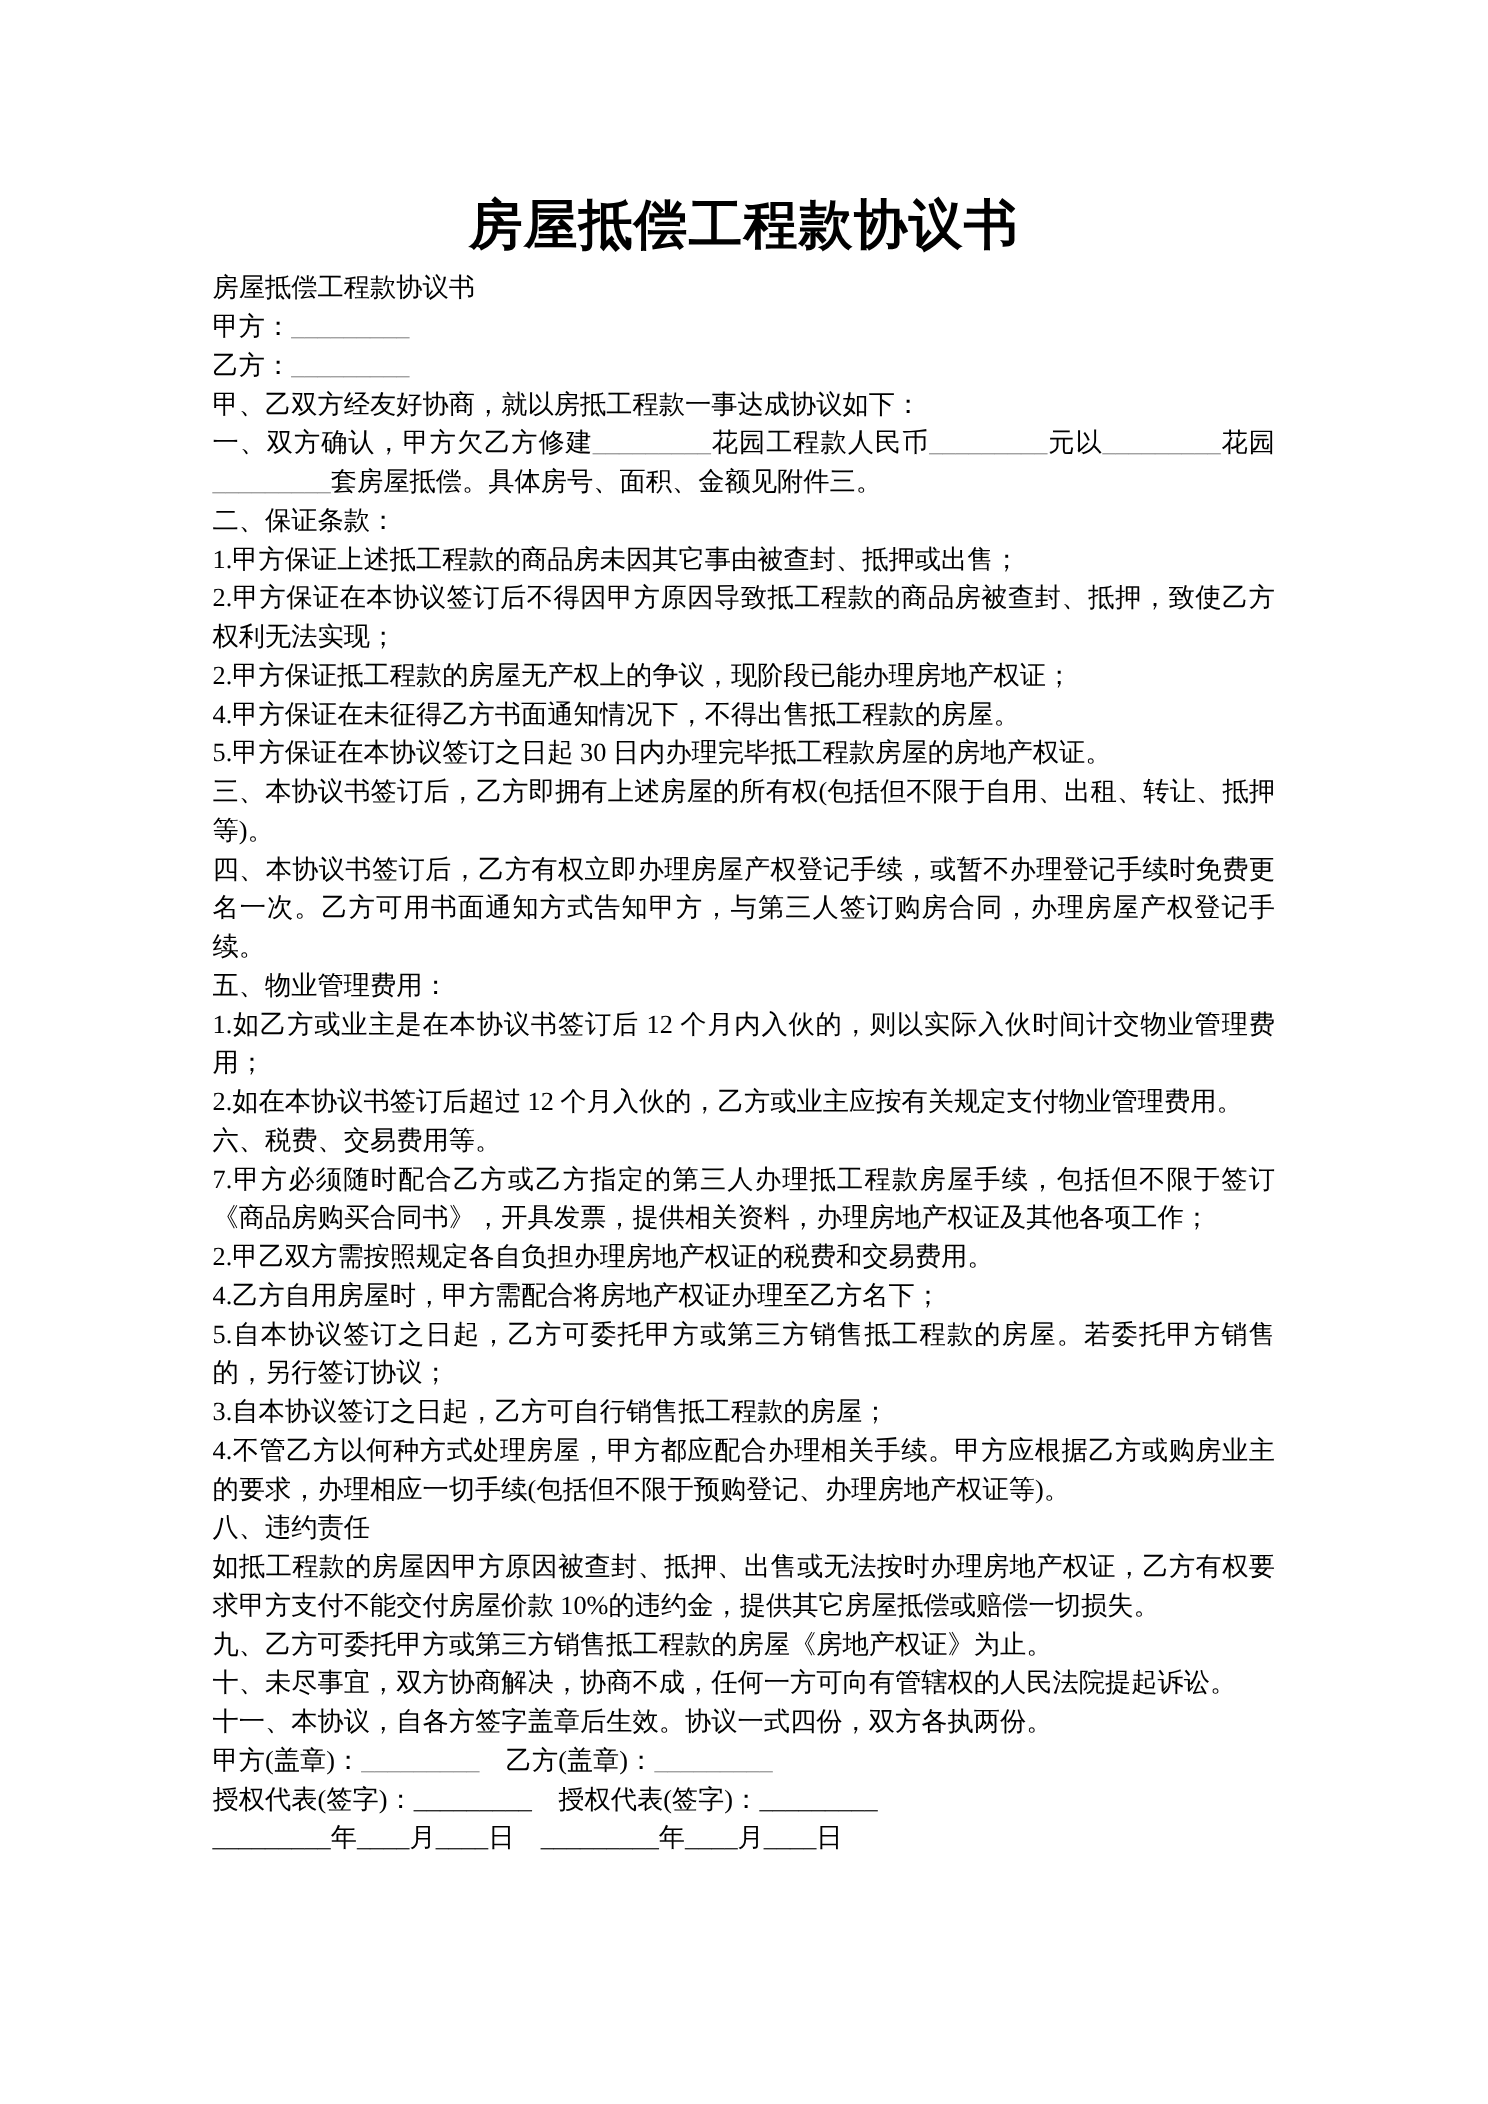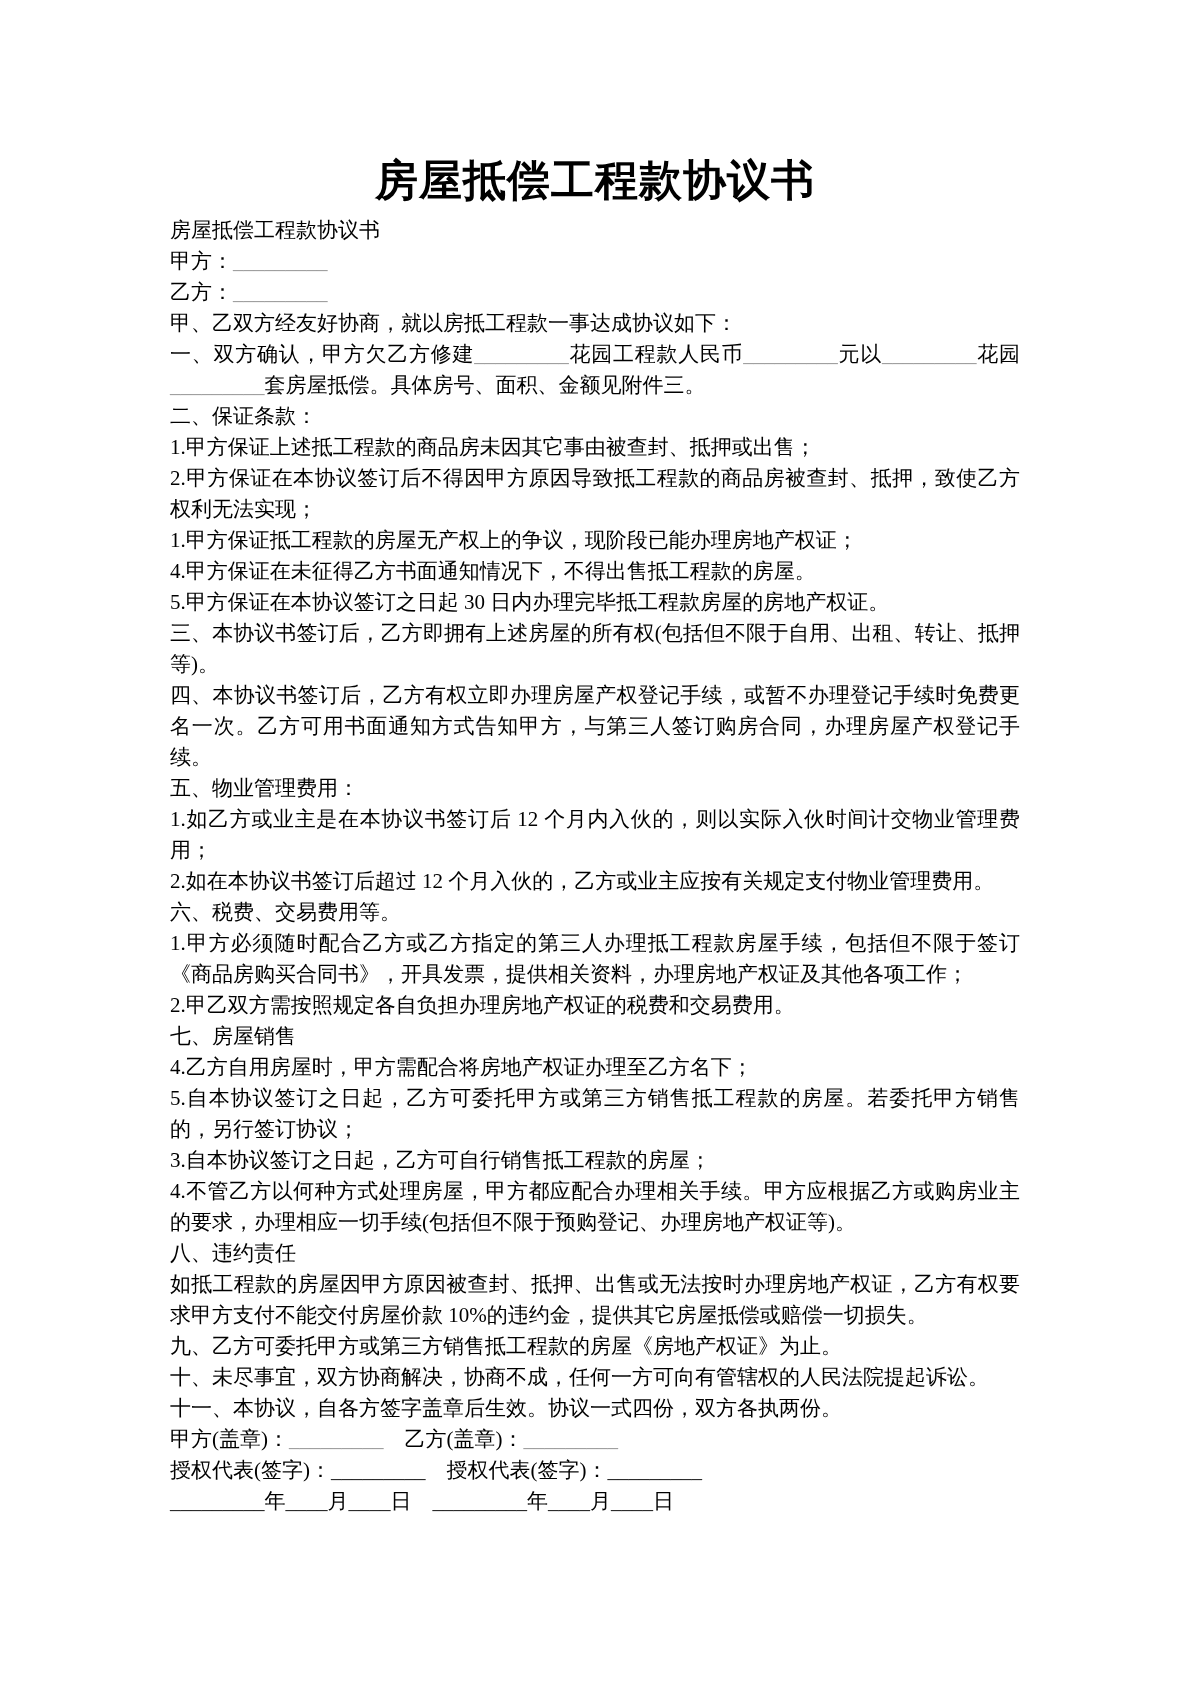--- a/index.html
+++ b/index.html
@@ -58,32 +58,31 @@
   <h1 class="doc-title">房屋抵偿工程款协议书</h1>
   <div class="doc-body" id="doc-body">
       <p class="para">房屋抵偿工程款协议书</p>
       <p class="para">甲方：<span class="blank blank-gray">_________</span></p>
       <p class="para">乙方：<span class="blank blank-gray">_________</span></p>
       <p class="para">甲、乙双方经友好协商，就以房抵工程款一事达成协议如下：</p>
       <p class="para">一、双方确认，甲方欠乙方修建<span class="blank blank-gray">_________</span>花园工程款人民币<span class="blank blank-gray">_________</span>元以<span class="blank blank-gray">_________</span>花园<span class="blank blank-gray">_________</span>套房屋抵偿。具体房号、面积、金额见附件三。</p>
       <p class="para">二、保证条款：</p>
       <p class="para">1.甲方保证上述抵工程款的商品房未因其它事由被查封、抵押或出售；</p>
       <p class="para">2.甲方保证在本协议签订后不得因甲方原因导致抵工程款的商品房被查封、抵押，致使乙方权利无法实现；</p>
-      <p class="para">1.甲方保证抵工程款的房屋无产权上的争议，现阶段已能办理房地产权证；</p>
+      <p class="para">2.甲方保证抵工程款的房屋无产权上的争议，现阶段已能办理房地产权证；</p>
       <p class="para">4.甲方保证在未征得乙方书面通知情况下，不得出售抵工程款的房屋。</p>
       <p class="para">5.甲方保证在本协议签订之日起 30 日内办理完毕抵工程款房屋的房地产权证。</p>
       <p class="para">三、本协议书签订后，乙方即拥有上述房屋的所有权(包括但不限于自用、出租、转让、抵押等)。</p>
       <p class="para">四、本协议书签订后，乙方有权立即办理房屋产权登记手续，或暂不办理登记手续时免费更名一次。乙方可用书面通知方式告知甲方，与第三人签订购房合同，办理房屋产权登记手续。</p>
       <p class="para">五、物业管理费用：</p>
       <p class="para">1.如乙方或业主是在本协议书签订后 12 个月内入伙的，则以实际入伙时间计交物业管理费用；</p>
       <p class="para">2.如在本协议书签订后超过 12 个月入伙的，乙方或业主应按有关规定支付物业管理费用。</p>
       <p class="para">六、税费、交易费用等。</p>
-      <p class="para">1.甲方必须随时配合乙方或乙方指定的第三人办理抵工程款房屋手续，包括但不限于签订《商品房购买合同书》，开具发票，提供相关资料，办理房地产权证及其他各项工作；</p>
+      <p class="para">7.甲方必须随时配合乙方或乙方指定的第三人办理抵工程款房屋手续，包括但不限于签订《商品房购买合同书》，开具发票，提供相关资料，办理房地产权证及其他各项工作；</p>
       <p class="para">2.甲乙双方需按照规定各自负担办理房地产权证的税费和交易费用。</p>
-      <p class="para">七、房屋销售</p>
       <p class="para">4.乙方自用房屋时，甲方需配合将房地产权证办理至乙方名下；</p>
       <p class="para">5.自本协议签订之日起，乙方可委托甲方或第三方销售抵工程款的房屋。若委托甲方销售的，另行签订协议；</p>
       <p class="para">3.自本协议签订之日起，乙方可自行销售抵工程款的房屋；</p>
       <p class="para">4.不管乙方以何种方式处理房屋，甲方都应配合办理相关手续。甲方应根据乙方或购房业主的要求，办理相应一切手续(包括但不限于预购登记、办理房地产权证等)。</p>
       <p class="para">八、违约责任</p>
       <p class="para">如抵工程款的房屋因甲方原因被查封、抵押、出售或无法按时办理房地产权证，乙方有权要求甲方支付不能交付房屋价款 10%的违约金，提供其它房屋抵偿或赔偿一切损失。</p>
       <p class="para">九、乙方可委托甲方或第三方销售抵工程款的房屋《房地产权证》为止。</p>
       <p class="para">十、未尽事宜，双方协商解决，协商不成，任何一方可向有管辖权的人民法院提起诉讼。</p>
       <p class="para">十一、本协议，自各方签字盖章后生效。协议一式四份，双方各执两份。</p>
       <p class="para">甲方(盖章)：<span class="blank blank-gray">_________</span>　乙方(盖章)：<span class="blank blank-gray">_________</span></p>

